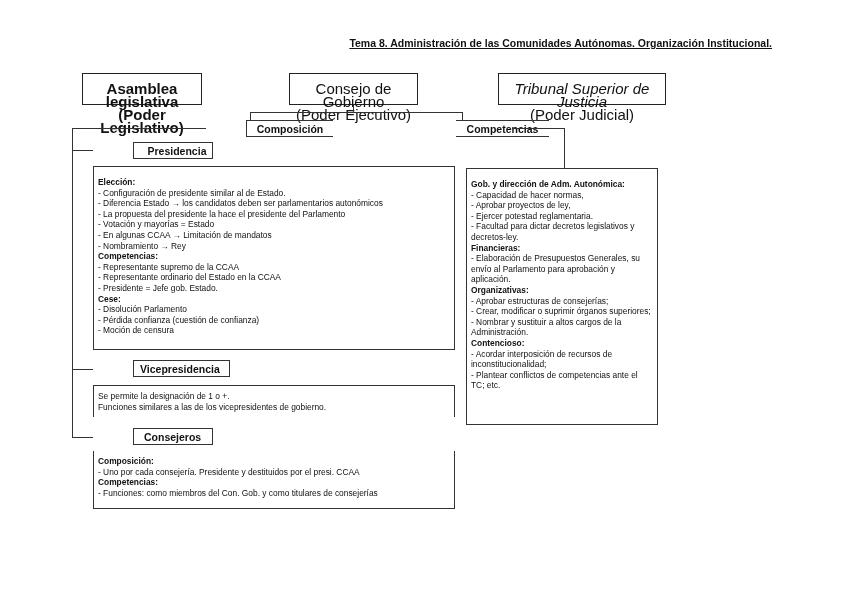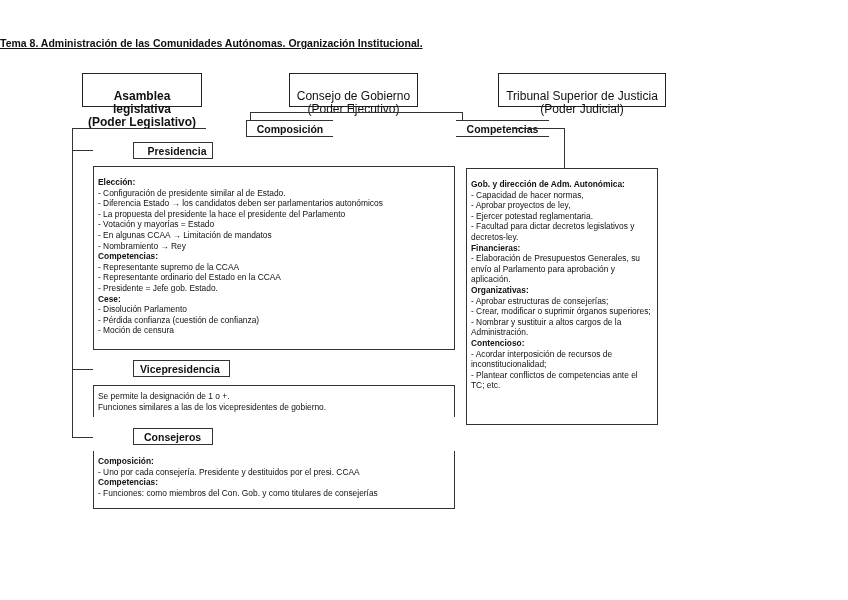--- a/index.html
+++ b/index.html
@@ -1,22 +1,22 @@
 <!DOCTYPE html>
 <html><head>
 <meta charset="utf-8">
 <style>
   html, body { margin:0; padding:0; background:#ffffff; }
   body { width:848px; height:600px; position:relative; overflow:hidden;
          font-family:"Liberation Sans", sans-serif; color:#111; }
   .abs { position:absolute; }
-  .title { left:0; width:772px; top:37px; text-align:left; font-size:10.5px;
+  .title { left:0; width:772px; top:37px; text-align:right; font-size:10.5px;
            font-weight:bold; text-decoration:underline; }
-  .hbox { border:1px solid #222; font-size:12px; font-weight:bold; text-align:center;
-          line-height:13px; padding:16px 2px; box-sizing:border-box; }
+  .hbox { border:1px solid #222; font-size:15px; font-weight:bold; text-align:center;
+          line-height:13px; padding:8px 2px; box-sizing:border-box; }
   .lbl { font-size:10.5px; font-weight:bold; line-height:16px; box-sizing:border-box;margin-left:40px; }
   .content { border:1px solid #333; border-bottom-width:1px; font-size:8.4px; line-height:10.6px;
              padding:10px 4px; box-sizing:border-box; background:#fff; }
   .content b { font-weight:bold; }
   .line { position:absolute; background:#333; }
   .nobottom { border-bottom:none; }
 </style>
 </head>
 <body>
 
@@ -24,21 +24,21 @@
 
 <div class="abs hbox" style="left:82px; top:73px; width:120px; height:32px;">
   <div>Asamblea legislativa</div>
   <div>(Poder Legislativo)</div>
 </div>
 <div class="abs hbox" style="left:289px; top:73px; width:129px; height:32px;">
   <div style="font-weight:normal;">Consejo de Gobierno</div>
   <div style="font-weight:normal;">(Poder Ejecutivo)</div>
 </div>
 <div class="abs hbox" style="left:498px; top:73px; width:168px; height:32px;">
-  <div style="font-weight:normal;">Tribunal Superior de Justicia</div>
+  <div style="font-weight:normal;font-style:italic;">Tribunal Superior de Justicia</div>
   <div style="font-weight:normal;">(Poder Judicial)</div>
 </div>
 
 <div class="line" style="left:353px; top:105px; width:1px; height:7px;"></div>
 <div class="line" style="left:250px; top:112px; width:213px; height:1px;"></div>
 <div class="line" style="left:250px; top:112px; width:1px; height:8px;"></div>
 <div class="line" style="left:462px; top:112px; width:1px; height:8px;"></div>
 
 <div class="abs lbl" style="left:206px; top:120px; width:87px; height:17px; border-top:1px solid #333; border-bottom:1px solid #333; border-left:1px solid #333; text-align:center;">Composición</div>
 

